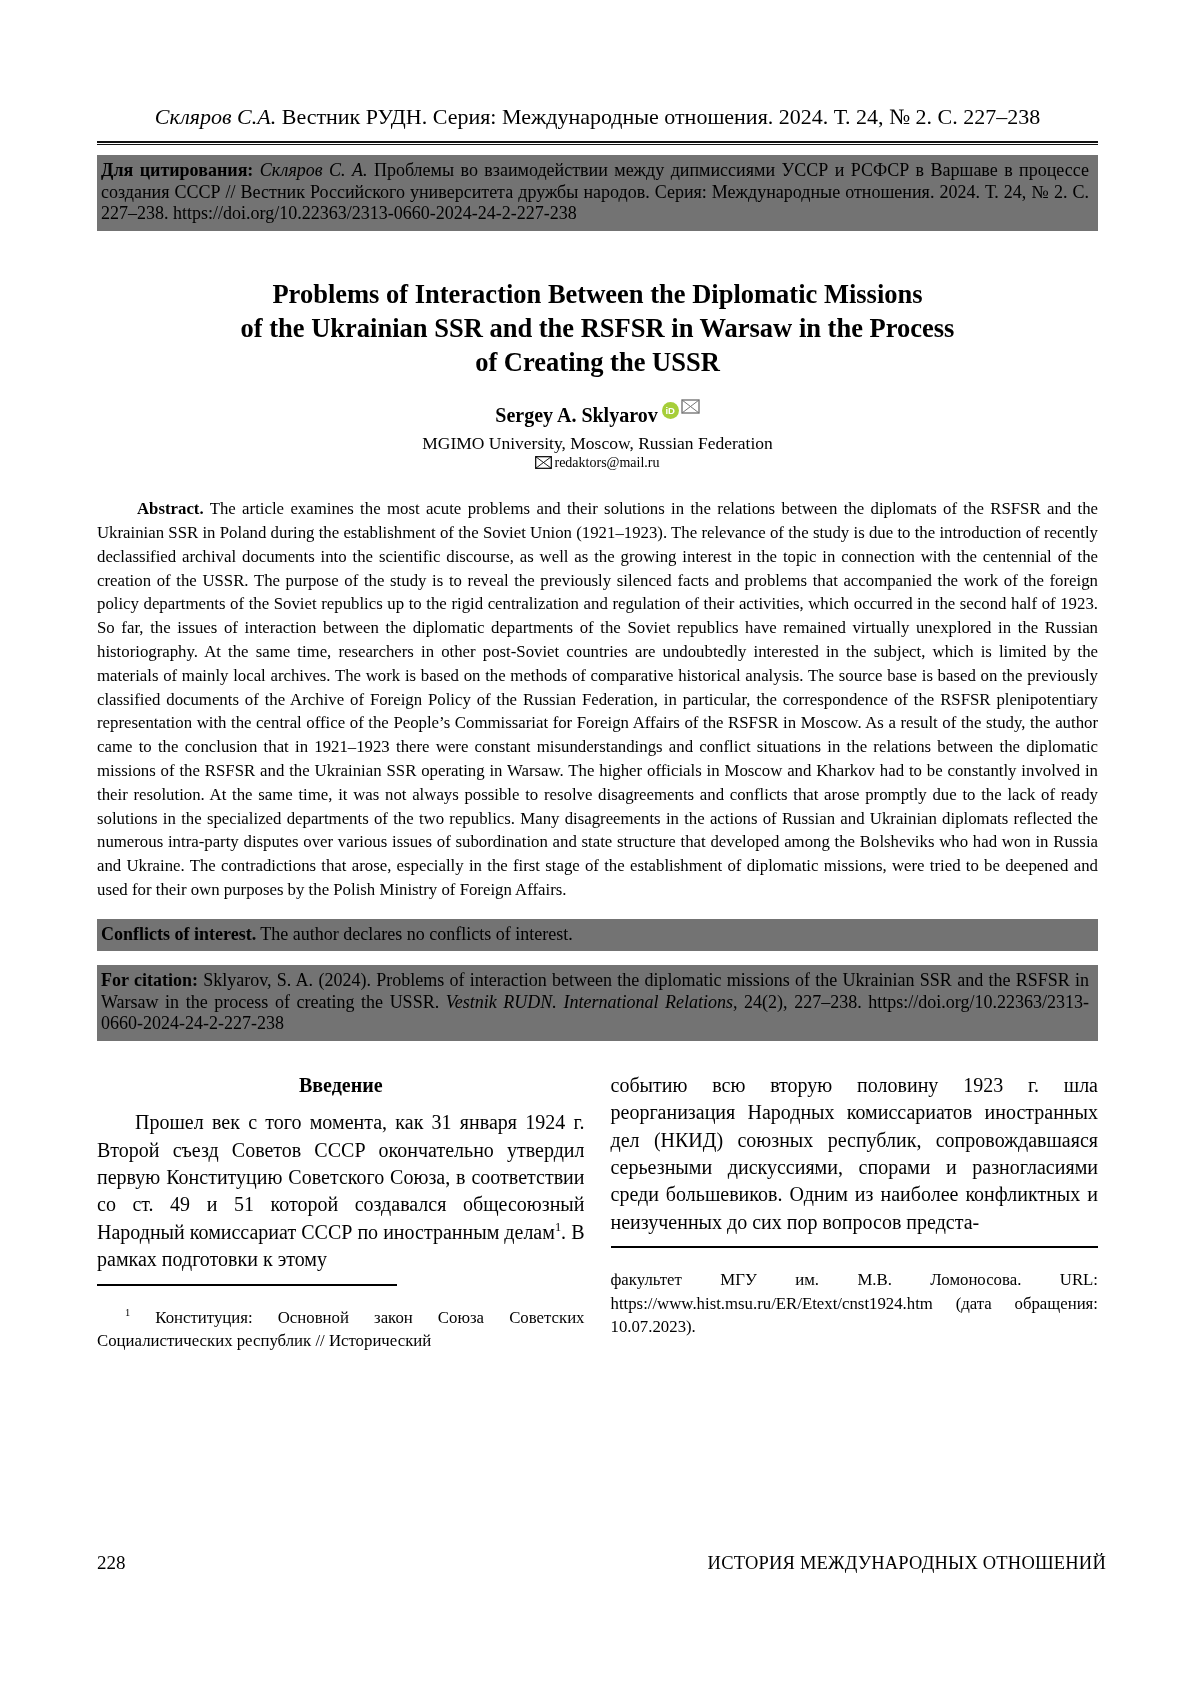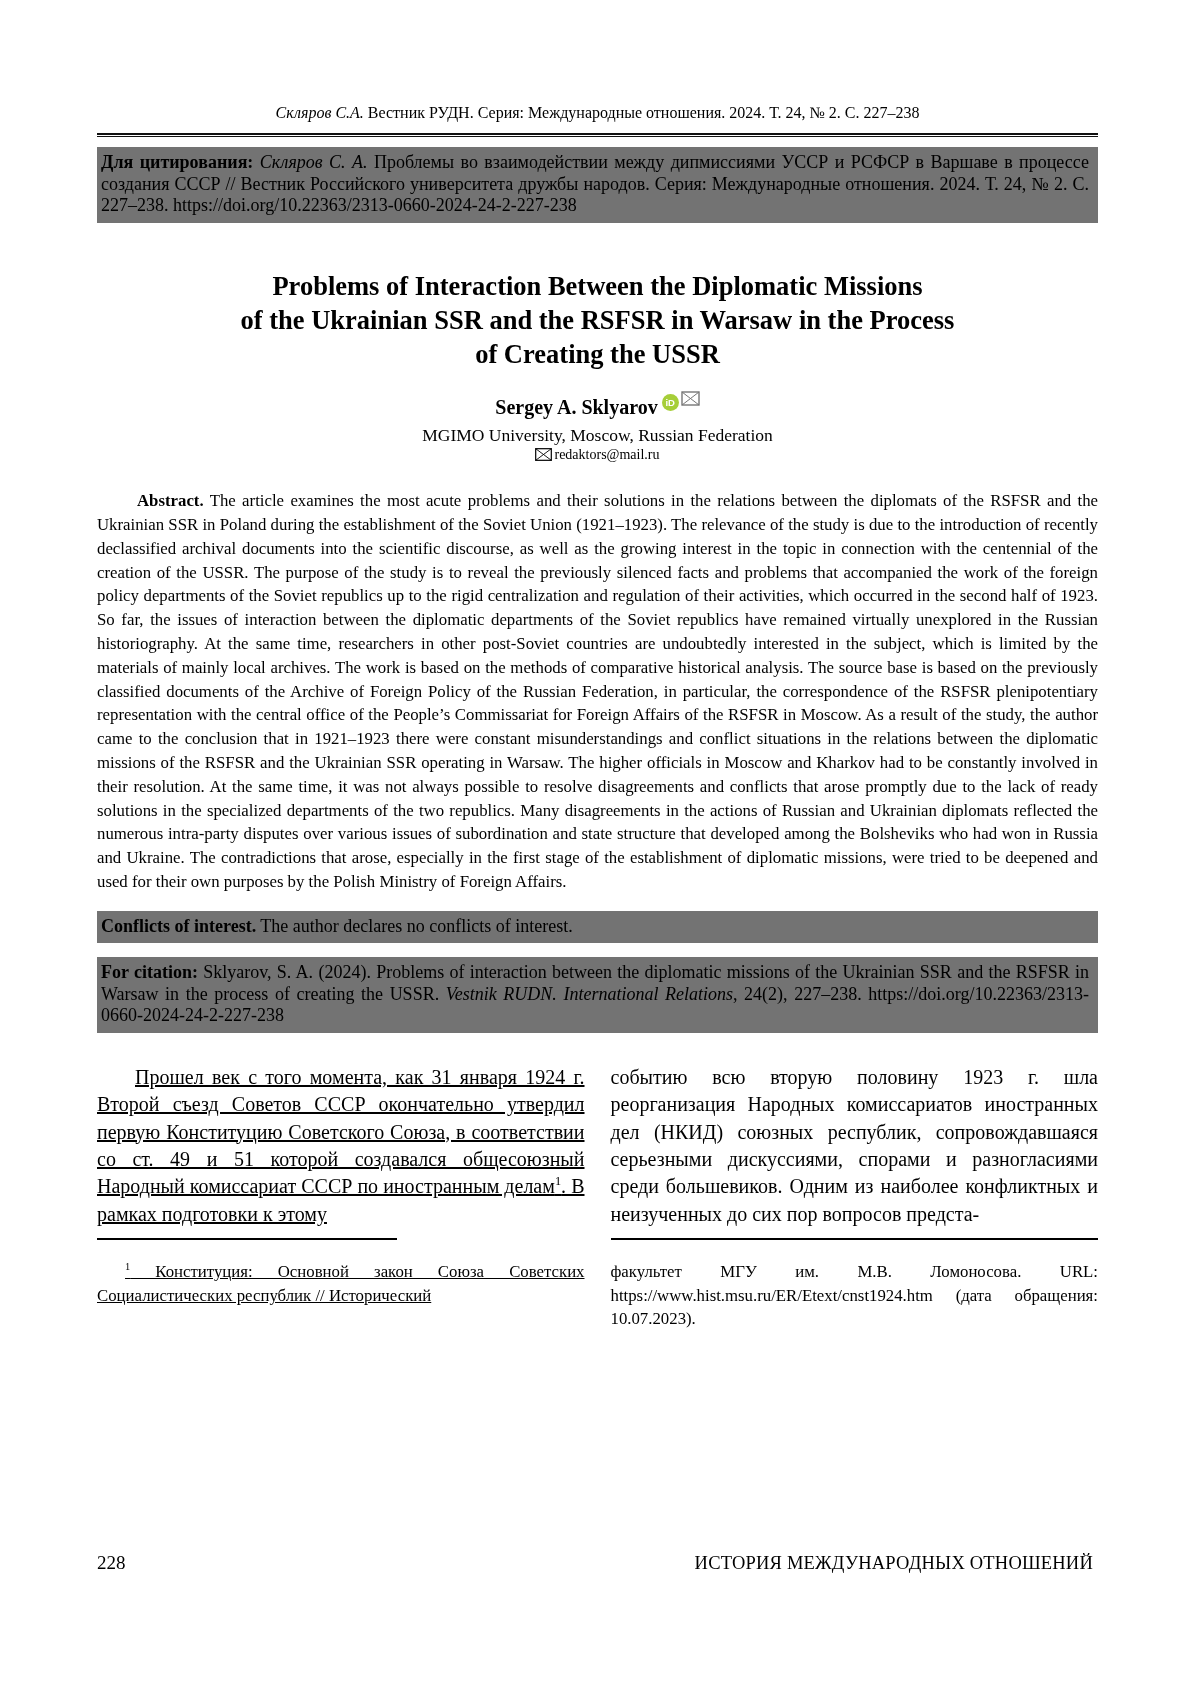--- a/index.html
+++ b/index.html
@@ -9,21 +9,21 @@
     background:#ffffff;
     font-family:"Liberation Serif", serif;
     color:#000000;
     overflow:hidden;
   }
   .content{position:absolute;left:97px;top:0;width:1001px;}
   
   .running-head{
     padding-top:104px;
     text-align:center;
-    font-size:16px;
+    font-size:22px;
     white-space:nowrap;
   }
   .running-head .it{font-style:italic;}
   .head-rule{
     margin-top:11px;
     height:0;
     border-top:2px solid #111;
     border-bottom:1px solid #111;
     padding-top:1px;
   }
@@ -92,38 +92,38 @@
     display:flex;
     gap:26px;
   }
   .col{width:487.5px;font-size:20px;line-height:27.4px;text-align:justify;}
   .intro-heading{
     text-align:center;
     font-weight:bold;
     margin-bottom:10px;
   }
   .col p{margin:0;}
-  .col .indent{text-indent:38px;text-decoration:underline;}
+  .col .indent{text-indent:38px;}
   sup{font-size:0.62em;line-height:0;}
   .fn-sep{
     border:0;border-top:2px solid #000;
     margin:10px 0 8px 0;
   }
   .fn-sep.short{width:300px;margin-left:0;}
   .footnote{
     font-size:16.8px;
     line-height:23.5px;
     text-align:justify;
     margin-top:20px;
   }
   .footnote .indent{text-indent:28px;}
   
   .page-footer{
     position:absolute;
-    left:97px;right:107px;
+    left:97px;right:94px;
     top:1552px;
     display:flex;
     justify-content:space-between;
     align-items:baseline;
     font-size:19px;
   }
   .footer-section{font-size:18.5px;letter-spacing:0.2px;}
 </style>
 </head>
 <body>
@@ -172,20 +172,21 @@
       <span class="b">Conflicts of interest.</span><span> The author declares no conflicts of interest.</span>
     </div>
 
     <div class="gray-block cite-en">
       <span class="b">For citation:</span><span> Sklyarov, S. A. (2024). Problems of interaction between the diplomatic missions of the Ukrainian SSR and the RSFSR in Warsaw in the process of creating the USSR. </span><span class="it">Vestnik RUDN. International Relations</span><span>, 24(2), 227–238. </span><span>https://doi.org/10.22363/2313-0660-2024-24-2-227-238</span>
     </div>
 
     <div class="columns">
 
       <div class="col">
+        <div class="intro-heading">Введение</div>
         <p class="indent"><span>Прошел век с того момента, как 31 января 1924 г. Второй съезд Советов СССР окончательно утвердил первую Конституцию Советского Союза, в соответствии со ст. 49 и 51 которой создавался общесоюзный Народный комиссариат СССР по иностранным делам</span><sup>1</sup><span>. В рамках подготовки к этому</span></p>
         <hr class="fn-sep short">
         <div class="footnote">
           <p class="indent"><sup>1</sup><span> Конституция: Основной закон Союза Советских Социалистических республик // Исторический</span></p>
         </div>
       </div>
 
       <div class="col">
         <p>событию всю вторую половину 1923 г. шла реорганизация Народных комиссариатов иностранных дел (НКИД) союзных республик, сопровождавшаяся серьезными дискуссиями, спорами и разногласиями среди большевиков. Одним из наиболее конфликтных и неизученных до сих пор вопросов предста-</p>
         <hr class="fn-sep">

